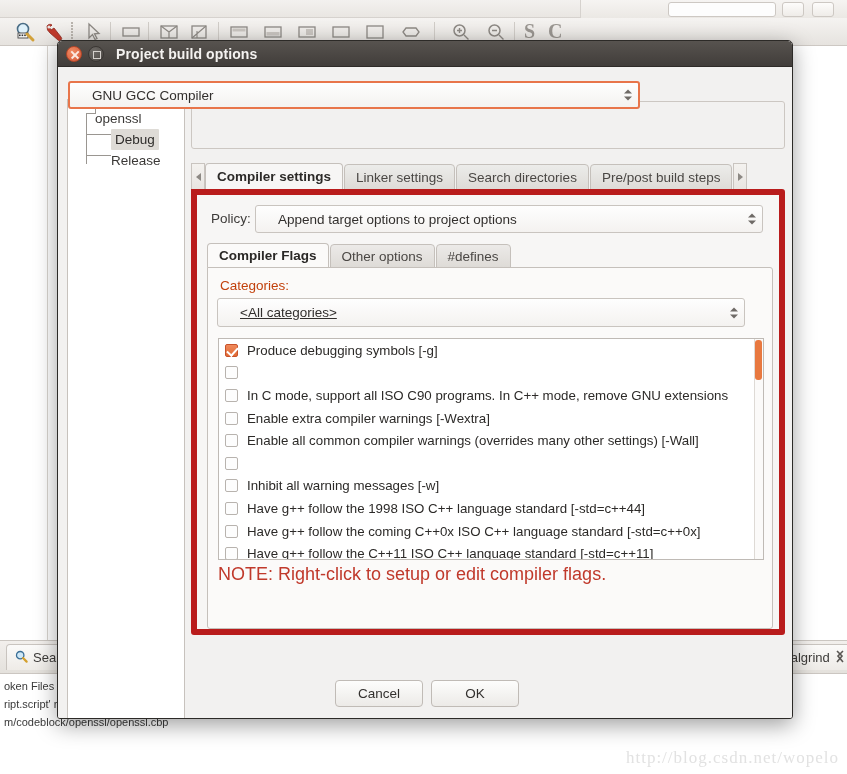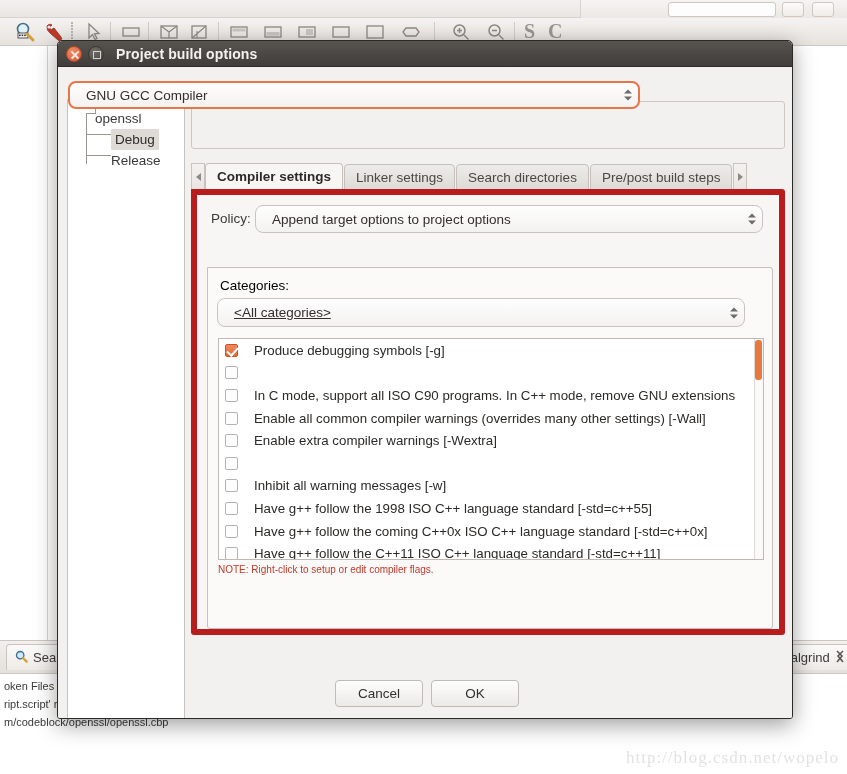--- a/index.html
+++ b/index.html
@@ -129,23 +129,23 @@
   .group {
     position:absolute; left:133px; top:34px; width:594px; height:48px;
     border:1px solid #ccc7c2; border-radius:3px;
   }
   .group-legend {
     position:absolute; left:8px; top:-9px; background:#f2f1f0;
     padding:0 4px; font-size:13.5px; color:#3d3b39;
   }
   .combo {
     position:relative; background:linear-gradient(#fefefe,#f4f2f0);
-    border:1px solid #c9c4bf; border-radius:8px;
+    border:1px solid #c9c4bf; border-radius:3px;
     font-size:13.5px; color:#322f2d;
-    display:flex; align-items:center; padding:0 22px 0 16px;
+    display:flex; align-items:center; padding:0 22px 0 22px;
   }
   .combo.focus { border:2px solid #e8754a; }
   .combo .spin {
     position:absolute; right:6px; top:50%; transform:translateY(-50%);
     display:flex; flex-direction:column; gap:3px; align-items:center;
   }
   .combo .spin i {
     width:0;height:0;border-left:4px solid transparent;border-right:4px solid transparent;
   }
   .combo .spin i.up { border-bottom:4px solid #6e6a66; }
@@ -194,30 +194,30 @@
     font-size:13.5px; color:#4a4744;
     background:linear-gradient(#eceae8,#dedbd7);
     border:1px solid #c5c0bb; border-radius:4px 4px 0 0; margin-right:1px;
   }
   .nb2-tab.active { background:#fbfaf9; color:#2a2826; font-weight:bold; height:25px; border-bottom:1px solid #fbfaf9; }
   .nb2-panel {
     position:absolute; left:0; top:24px; width:566px; height:362px;
     background:#fbfaf9; border:1px solid #c5c0bb; border-radius:0 3px 3px 3px;
   }
 
-  #categories-label { position:absolute; left:12px; top:10px; font-size:13.5px; color:#000000; }
+  #categories-label { position:absolute; left:12px; top:10px; font-size:13.5px; color:#c2410c; }
   #categories-combo { position:absolute; left:9px; top:30px; width:528px; height:29px;text-decoration:underline; }
 
   
   .flaglist {
     position:absolute; left:10px; top:70px; width:546px; height:222px;
     background:#ffffff; border:1px solid #bfbab5; overflow:hidden;
   }
   .flagrow {
-    height:22.6px; display:flex; align-items:center; gap:16px;
+    height:22.6px; display:flex; align-items:center; gap:9px;
     padding-left:6px; white-space:nowrap; overflow:hidden;text-align:right;
   }
   .cb {
     width:13px; height:13px; flex:0 0 auto;
     border:1px solid #b8b3ae; border-radius:2px; background:#fdfdfd;
   }
   .cb.on {
     background: linear-gradient(#f08a5c,#e06a34);
     border:1px solid #c8522a;
     position:relative;
@@ -231,21 +231,21 @@
   .sb-track {
     position:absolute; right:0; top:0; width:9px; height:100%; background:#fbfaf9;
     border-left:1px solid #dedad5;
   }
   .sb-thumb {
     position:absolute; right:1px; top:1px; width:7px; height:40px;
     background:#e8783f; border-radius:3px;
   }
   .note {
     position:absolute; left:10px; top:296px;
-    font-size:10px; color:#c0392b;
+    font-size:18px; color:#c0392b;
   }
 
   
   .dlg-btn {
     position:absolute; top:613px; height:27px; width:88px;
     background:linear-gradient(#fdfdfc,#eceae7);
     border:1px solid #c0bbb6; border-radius:4px;
     font-size:13.5px; color:#33302e;
     display:flex; align-items:center; justify-content:center;
   }
@@ -469,20 +469,31 @@
           <div id="policy-label">Policy:</div>
           <div class="combo" id="policy-combo">
             <span>Append target options to project options</span>
             <span class="spin">
                 <i class="up"></i>
                 <i class="dn"></i>
               </span>
           </div>
 
           <div class="nb2">
+            <div class="nb2-tabrow">
+              <div class="nb2-tab active">
+                <span>Compiler Flags</span>
+              </div>
+              <div class="nb2-tab">
+                <span>Other options</span>
+              </div>
+              <div class="nb2-tab">
+                <span>#defines</span>
+              </div>
+            </div>
 
             <div class="nb2-panel">
               <div id="categories-label">Categories:</div>
               <div class="combo" id="categories-combo">
                 <span>&lt;All categories&gt;</span>
                 <span class="spin">
                     <i class="up"></i>
                     <i class="dn"></i>
                   </span>
               </div>
@@ -495,36 +506,36 @@
                     </div>
                     <div class="flagrow">
                       <span class="cb"></span>
                     </div>
                     <div class="flagrow">
                       <span class="cb"></span>
                       <span class="flaglabel">In C mode, support all ISO C90 programs. In C++ mode, remove GNU extensions</span>
                     </div>
                     <div class="flagrow">
                       <span class="cb"></span>
+                      <span class="flaglabel">Enable extra compiler warnings  [-Wextra]</span>
+                    </div>
+                    <div class="flagrow">
+                      <span class="cb"></span>
                       <span class="flaglabel">Enable all common compiler warnings (overrides many other settings)  [-Wall]</span>
                     </div>
                     <div class="flagrow">
                       <span class="cb"></span>
-                      <span class="flaglabel">Enable extra compiler warnings  [-Wextra]</span>
-                    </div>
-                    <div class="flagrow">
-                      <span class="cb"></span>
                     </div>
                     <div class="flagrow">
                       <span class="cb"></span>
                       <span class="flaglabel">Inhibit all warning messages  [-w]</span>
                     </div>
                     <div class="flagrow">
                       <span class="cb"></span>
-                      <span class="flaglabel">Have g++ follow the 1998 ISO C++ language standard  [-std=c++55]</span>
+                      <span class="flaglabel">Have g++ follow the 1998 ISO C++ language standard  [-std=c++44]</span>
                     </div>
                     <div class="flagrow">
                       <span class="cb"></span>
                       <span class="flaglabel">Have g++ follow the coming C++0x ISO C++ language standard  [-std=c++0x]</span>
                     </div>
                     <div class="flagrow">
                       <span class="cb"></span>
                       <span class="flaglabel">Have g++ follow the C++11 ISO C++ language standard  [-std=c++11]</span>
                     </div>
                   </div>

